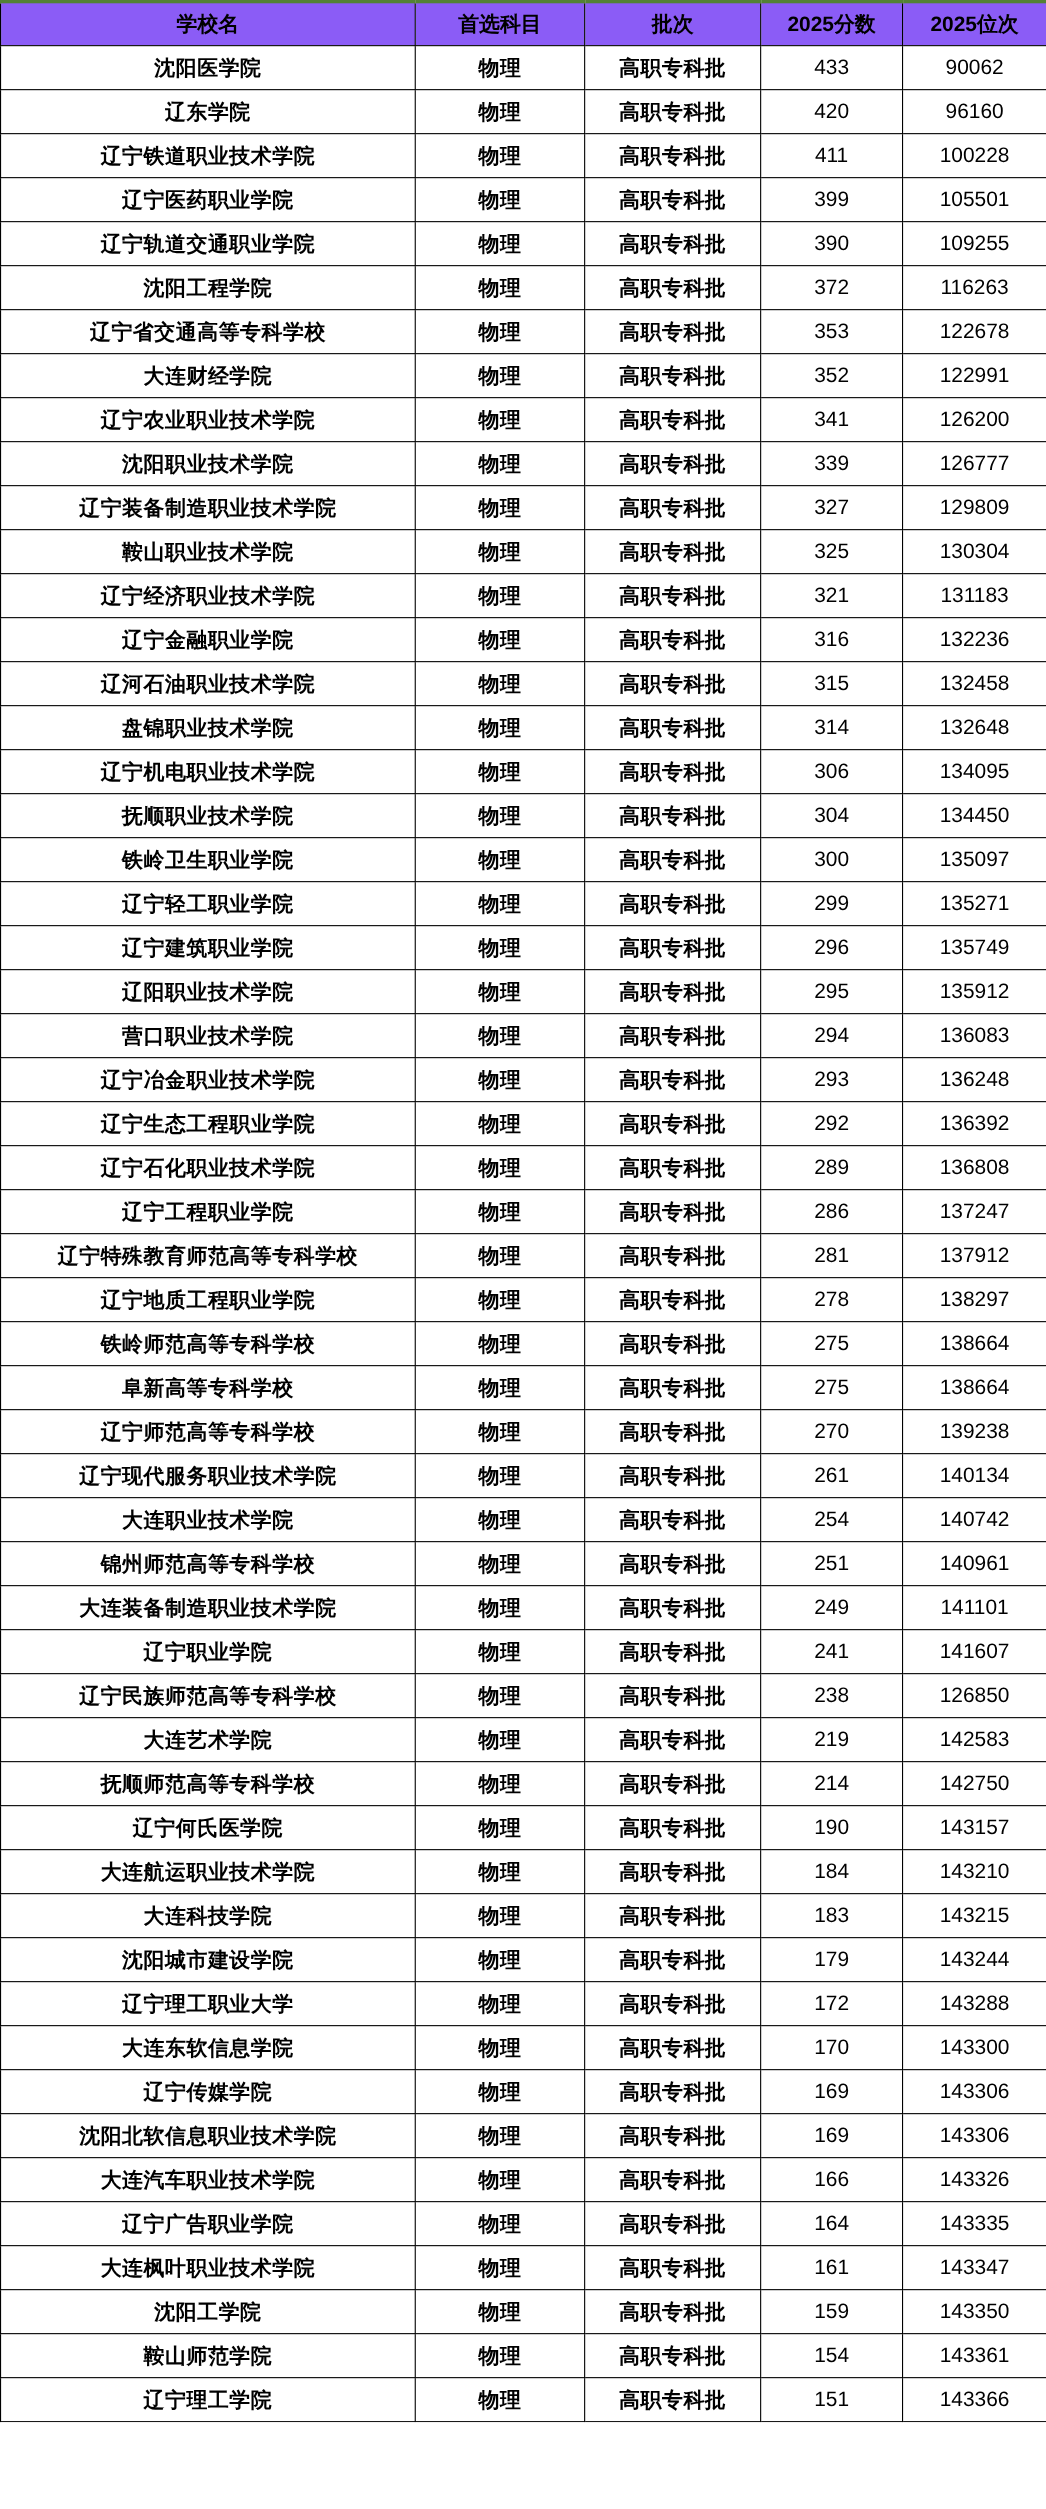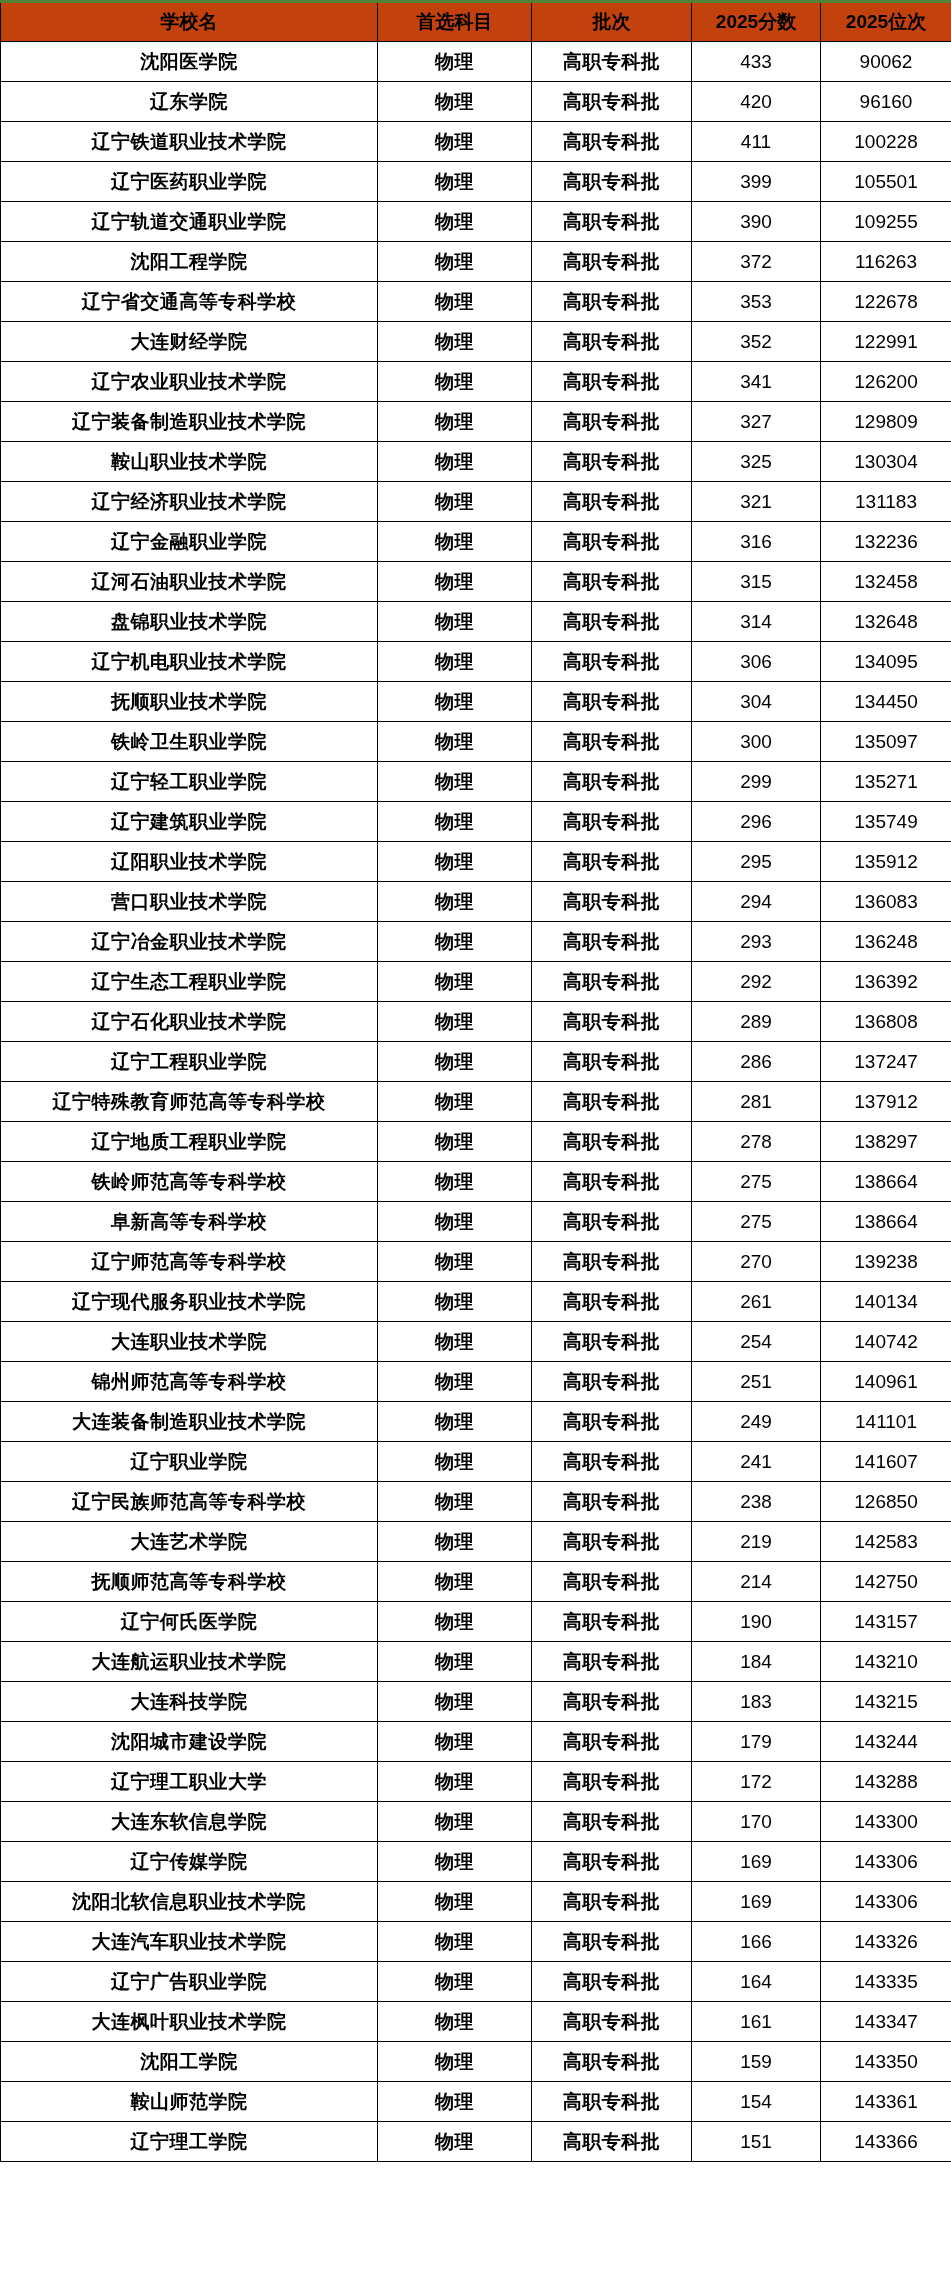--- a/index.html
+++ b/index.html
@@ -20,21 +20,21 @@
   table.score-table td {
     border: 1px solid #000000;
     text-align: center;
     vertical-align: middle;
     padding: 0;
     overflow: hidden;
     white-space: nowrap;
   }
   table.score-table thead th {
     height: 38px;
-    background: #c2410c;
+    background: #8b5cf6;
     border-top: 3px solid #538135;
     font-size: 19px;
     font-weight: bold;
     color: #000000;
   }
   table.score-table tbody td {
     height: 39px;
     font-size: 19px;
     color: #000000;
     background: #ffffff;
@@ -125,20 +125,27 @@
         <td class="num">122991</td>
       </tr>
       <tr>
         <td class="cjk">辽宁农业职业技术学院</td>
         <td class="cjk">物理</td>
         <td class="cjk">高职专科批</td>
         <td class="num">341</td>
         <td class="num">126200</td>
       </tr>
       <tr>
+        <td class="cjk">沈阳职业技术学院</td>
+        <td class="cjk">物理</td>
+        <td class="cjk">高职专科批</td>
+        <td class="num">339</td>
+        <td class="num">126777</td>
+      </tr>
+      <tr>
         <td class="cjk">辽宁装备制造职业技术学院</td>
         <td class="cjk">物理</td>
         <td class="cjk">高职专科批</td>
         <td class="num">327</td>
         <td class="num">129809</td>
       </tr>
       <tr>
         <td class="cjk">鞍山职业技术学院</td>
         <td class="cjk">物理</td>
         <td class="cjk">高职专科批</td>

